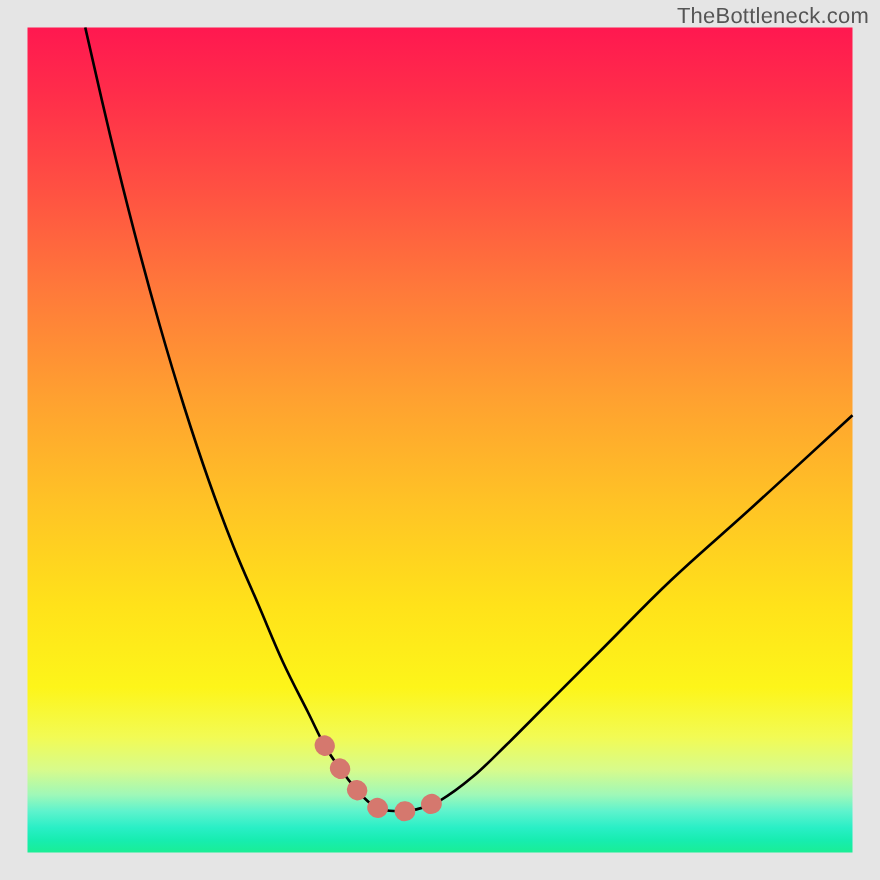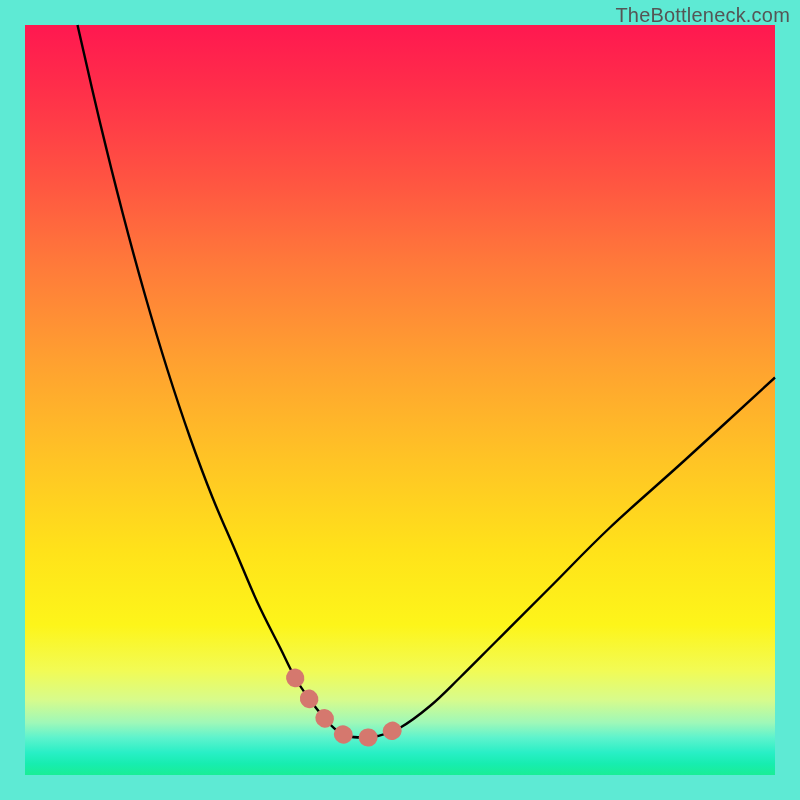--- a/index.html
+++ b/index.html
@@ -10,21 +10,21 @@
     overflow: hidden;
     background: #000;
     font-family: Arial, Helvetica, sans-serif;
   }
   .frame {
     position: absolute;
     left: 0;
     top: 0;
     width: 800px;
     height: 800px;
-    background: #5eead4;
+    background: #e5e5e5;
   }
   .plot-area {
     position: absolute;
     left: 25px;
     top: 25px;
     width: 750px;
     height: 750px;
     background: linear-gradient(to bottom,
       #ff1850 0%,
       #ff2d4a 8%,

